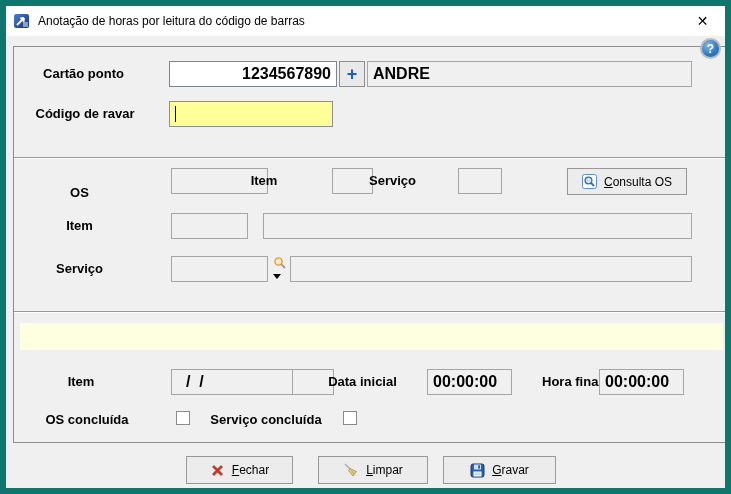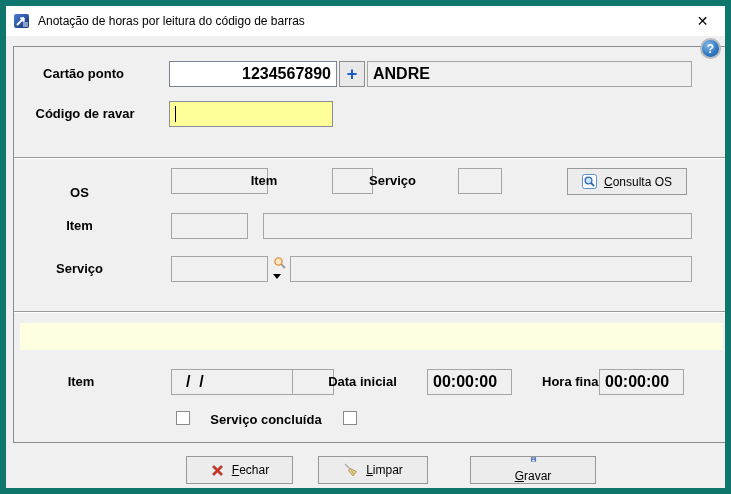--- a/index.html
+++ b/index.html
@@ -118,39 +118,40 @@
   <div class="msgbar"></div>
 
   <div class="lbl" style="left:0;top:368px;width:150px;">Item</div>
   <div class="fld pre" style="left:165px;top:363px;width:122px;">  /  /</div>
   <div class="fld" style="left:286px;top:363px;width:42px;"></div>
   <div class="lbl" style="left:300px;top:368px;width:113px;">Data inicial</div>
   <div class="fld" style="left:421px;top:363px;width:85px;">00:00:00</div>
   <div class="lbl" style="left:520px;top:368px;width:92px;">Hora final</div>
   <div class="fld" style="left:593px;top:363px;width:85px;">00:00:00</div>
 
+  <div class="lbl" style="left:0;top:406px;width:162px;">OS concluída</div>
   <div class="checkbox" style="left:170px;top:405px;"></div>
   <div class="lbl" style="left:190px;top:406px;width:140px;">Serviço concluída</div>
   <div class="checkbox" style="left:337px;top:405px;"></div>
 
   <div class="btn" style="left:312px;top:450px;width:110px;">
     <svg width="16" height="16" viewBox="0 0 16 16">
       <line x1="2" y1="2" x2="8" y2="8" stroke="#b0b0b0" stroke-width="1.6"></line>
       <polygon points="7,6.5 13.5,9.5 10,14 5.5,8.5" fill="#e3cd8a" stroke="#a88f4a" stroke-width="0.8"></polygon>
       <line x1="8.5" y1="8.5" x2="11" y2="12" stroke="#a88f4a" stroke-width="0.7"></line>
     </svg>
     <span><span class="mn">L</span><span>impar</span></span>
   </div>
   <div class="btn" style="left:180px;top:450px;width:107px;">
     <svg width="15" height="15" viewBox="0 0 15 15">
       <path d="M2.5 4 L4 2.5 L7.5 6 L11 2.5 L12.5 4 L9 7.5 L12.5 11 L11 12.5 L7.5 9 L4 12.5 L2.5 11 L6 7.5 Z" fill="#d6311f" stroke="#8f1d10" stroke-width="0.6"></path>
     </svg>
     <span><span class="mn">F</span><span>echar</span></span>
   </div>
-  <div class="btn" style="left:464px;top:450px;width:126px;flex-direction:column;">
+  <div class="btn" style="left:437px;top:450px;width:113px;">
     <svg width="15" height="15" viewBox="0 0 15 15">
       <rect x="1" y="1" width="13" height="13" rx="2" fill="#2b5fb0" stroke="#173a74"></rect>
       <rect x="4" y="1.5" width="7" height="5" fill="#cfe0f5"></rect>
       <rect x="8.2" y="2.2" width="1.8" height="3.4" fill="#2b5fb0"></rect>
       <rect x="3.5" y="8.5" width="8" height="5" fill="#ffffff"></rect>
       <line x1="4.5" y1="10" x2="10.5" y2="10" stroke="#9fb4d4" stroke-width="0.8"></line>
       <line x1="4.5" y1="11.7" x2="10.5" y2="11.7" stroke="#9fb4d4" stroke-width="0.8"></line>
     </svg>
     <span><span class="mn">G</span><span>ravar</span></span>
   </div>

